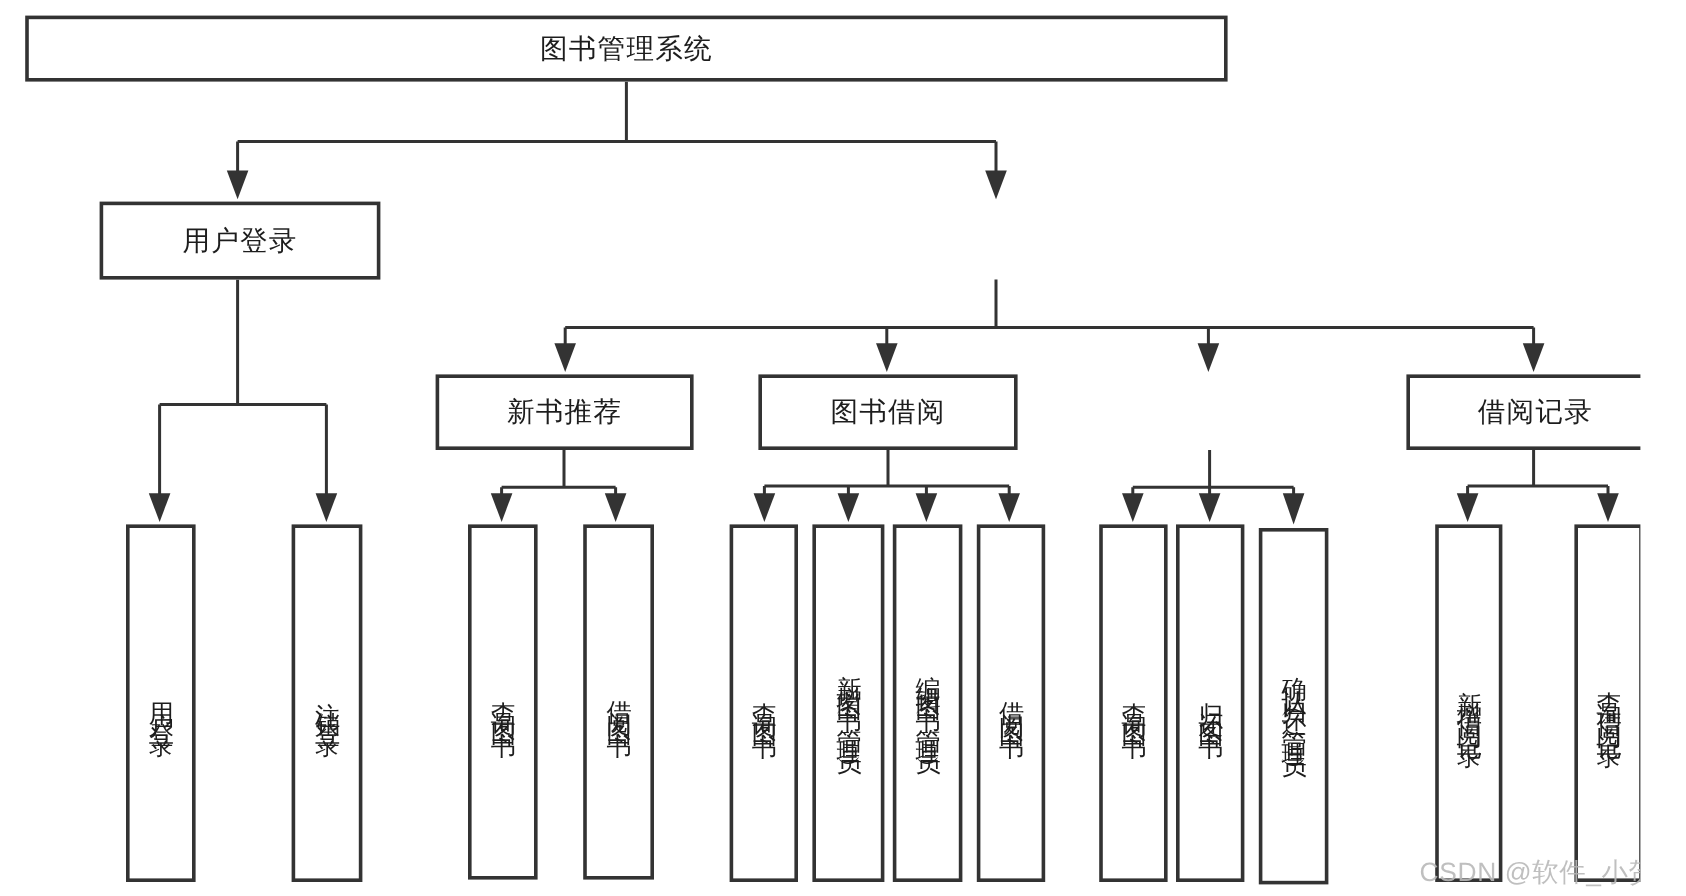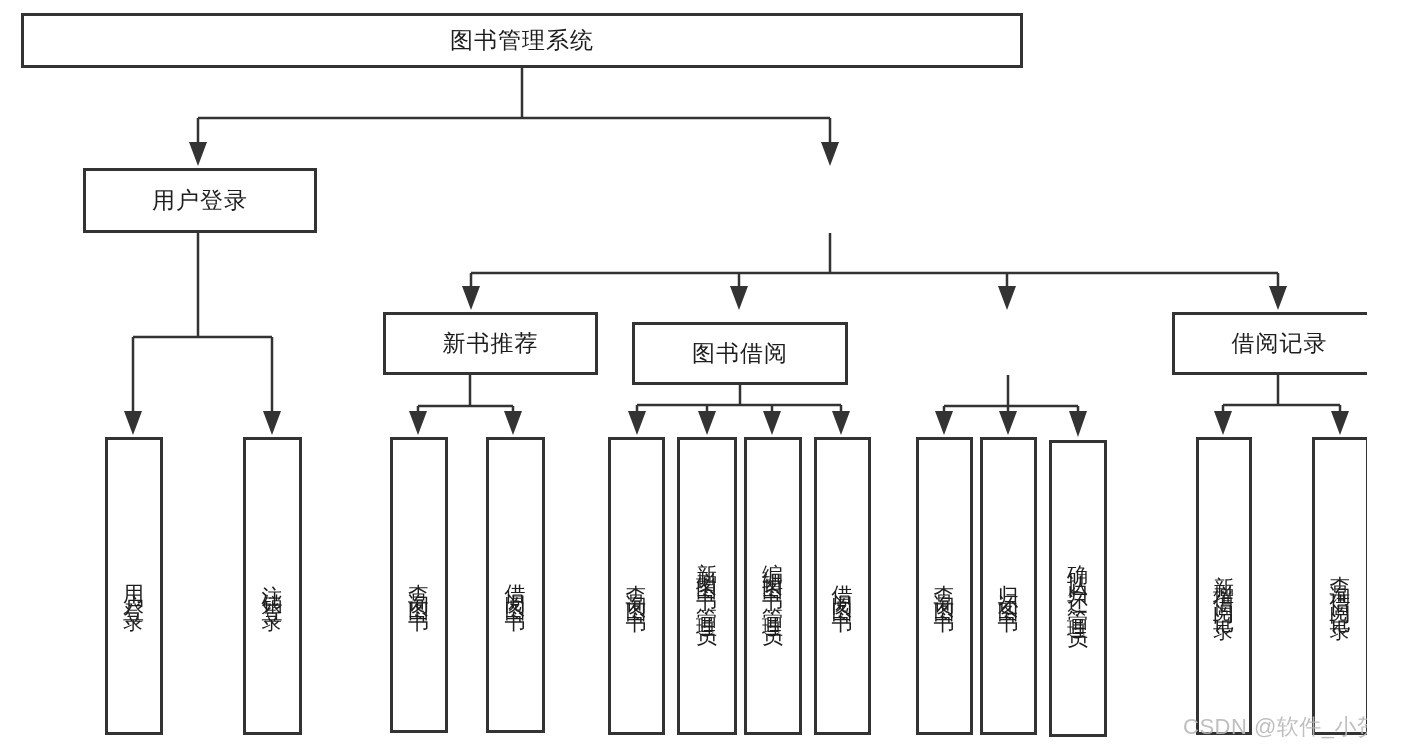--- a/index.html
+++ b/index.html
@@ -115,24 +115,24 @@
   </svg>
 
   <div class="node title" style="left:21px; top:13px; width:1002px; height:55px;">
     <span>图书管理系统</span>
   </div>
 
   <div class="node" style="left:83px; top:168px; width:234px; height:65px;">
     <span>用户登录</span>
   </div>
 
-  <div class="node" style="left:383px; top:312px; width:215px; height:63px;justify-content:center;">
+  <div class="node" style="left:363px; top:312px; width:215px; height:63px;justify-content:center;">
     <span>新书推荐</span>
   </div>
-  <div class="node" style="left:632px; top:312px; width:216px; height:63px;margin-top:10px;">
+  <div class="node" style="left:632px; top:312px; width:216px; height:63px;">
     <span>图书借阅</span>
   </div>
   <div class="node" style="left:1172px; top:312px; width:215px; height:63px;text-align:right;">
     <span>借阅记录</span>
   </div>
 
   <div class="leaf" style="left:105px; top:437px; width:58px; height:298px;">
     <span class="vtext">用户登录</span>
   </div>
   <div class="leaf" style="left:243px; top:437px; width:59px; height:298px;">

